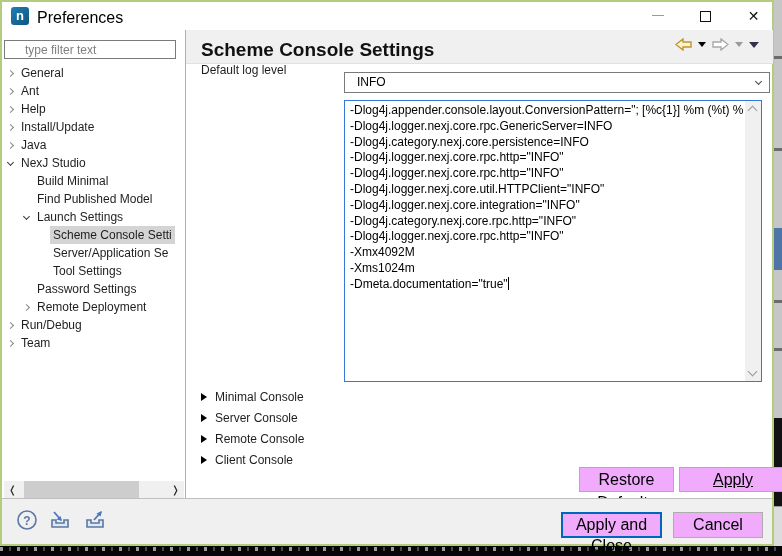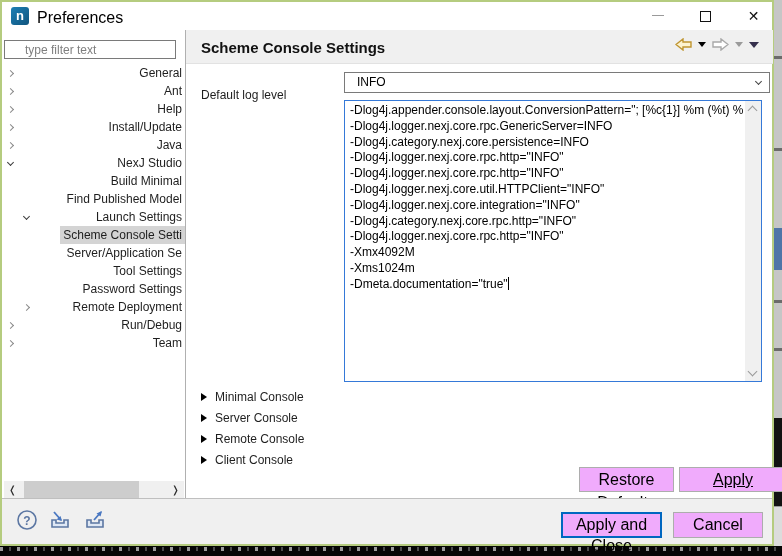--- a/index.html
+++ b/index.html
@@ -34,41 +34,41 @@
   .glyph-close { font-size:14px; line-height:28px; color:#111; }
 
   
   .left-panel { position:absolute; left:0; top:28px; width:183px; height:468px; background:#ffffff; }
   .filter-input { position:absolute; left:2px; top:10px; width:172px; height:19px;
     border:1px solid #7a7a7a; font-size:12px; padding:1px 20px; color:#000;
     font-family:"Liberation Sans", sans-serif; }
   .filter-input::placeholder { color:#7f7f7f; }
   .tree { position:absolute; left:0; top:34px; width:183px; height:306px; overflow:hidden; }
   .tree-row { position:relative; height:18px; line-height:18px; font-size:12px; color:#1e1e1e;
-    white-space:nowrap; cursor:default; display:flex; align-items:center;justify-content:space-between; }
+    white-space:nowrap; cursor:default; display:flex; align-items:center; }
   .tw { width:16px; min-width:16px; display:inline-flex; justify-content:center; align-items:center; }
   .ind1 { margin-left:16px; } .ind2 { margin-left:32px; }
   .chev { width:5px; height:5px; border-right:1.4px solid #8a8a8a; border-bottom:1.4px solid #8a8a8a; }
   .chev.closed { transform:rotate(-45deg); }
   .chev.open { transform:rotate(45deg); border-color:#3c3c3c; margin-top:-2px; }
   .tree-label { padding:0 3px; }
   .tree-row.selected .tree-label { background:#d4d4d4; }
 
   .hscroll { position:absolute; left:2px; top:451px; width:180px; height:17px; background:#f0f0f0; }
   .hs-arrow { position:absolute; top:0; width:17px; height:17px; color:#2b2b2b; font-size:10px;
     line-height:17px; text-align:center; }
   .hs-left { left:0; } .hs-right { right:0; }
   .hs-thumb { position:absolute; left:20px; top:0; width:115px; height:17px; background:#cdcdcd; }
 
   
   .right-panel { position:absolute; left:183px; top:28px; width:587px; height:468px;
     background:#ffffff; border-left:1px solid #b0b0b0; }
   .pane-header { position:absolute; left:0; top:0; width:587px; height:34px; background:#f0f0f0;
     border-bottom:1px solid #e2e2e2; }
-  .pane-title { position:absolute; left:15px; top:9px; font-size:15px; font-weight:bold; color:#111; }
+  .pane-title { position:absolute; left:15px; top:9px; font-size:19px; font-weight:bold; color:#111; }
   .nav-icons { position:absolute; right:14px; top:8px; display:flex; align-items:center; gap:6px; }
   .tri-down { width:0; height:0; border-left:4px solid transparent; border-right:4px solid transparent;
     border-top:5px solid #000; }
   .tri-gray { border-top-color:#9a9a9a; }
   .tri-dark { border-top-color:#35304d; border-left-width:5px; border-right-width:5px; border-top-width:6px; }
 
   .form-label { position:absolute; font-size:12px; color:#1e1e1e; }
   .combo { position:absolute; left:158px; top:42px; width:426px; height:21px; background:#fff;
     border:1px solid #7a7a7a; font-size:12px; line-height:19px; padding-left:12px; color:#000; }
   .combo .chev { position:absolute; right:8px; top:6px; border-color:#444; transform:rotate(45deg); }
@@ -231,21 +231,21 @@
           </svg>
           <span class="tri-down"></span>
           <svg width="17" height="13" viewBox="0 0 17 13">
             <polygon points="16,6.5 9,1 9,4 1,4 1,9 9,9 9,12" fill="#ffffff" stroke="#a8a8a8" stroke-width="1.4"></polygon>
           </svg>
           <span class="tri-down tri-gray"></span>
           <span class="tri-down tri-dark"></span>
         </div>
       </div>
 
-      <div class="form-label" style="left:15px; top:58px">Default log level</div>
+      <div class="form-label" style="left:15px; top:33px">Default log level</div>
       <div class="combo">
         <span>INFO</span>
         <span class="chev"></span>
       </div>
 
       <div class="vmargs">
         <div class="vmargs-text">
           <div>-Dlog4j.appender.console.layout.ConversionPattern="; [%c{1}] %m (%t) %n"</div>
           <div>-Dlog4j.logger.nexj.core.rpc.GenericServer=INFO</div>
           <div>-Dlog4j.category.nexj.core.persistence=INFO</div>

